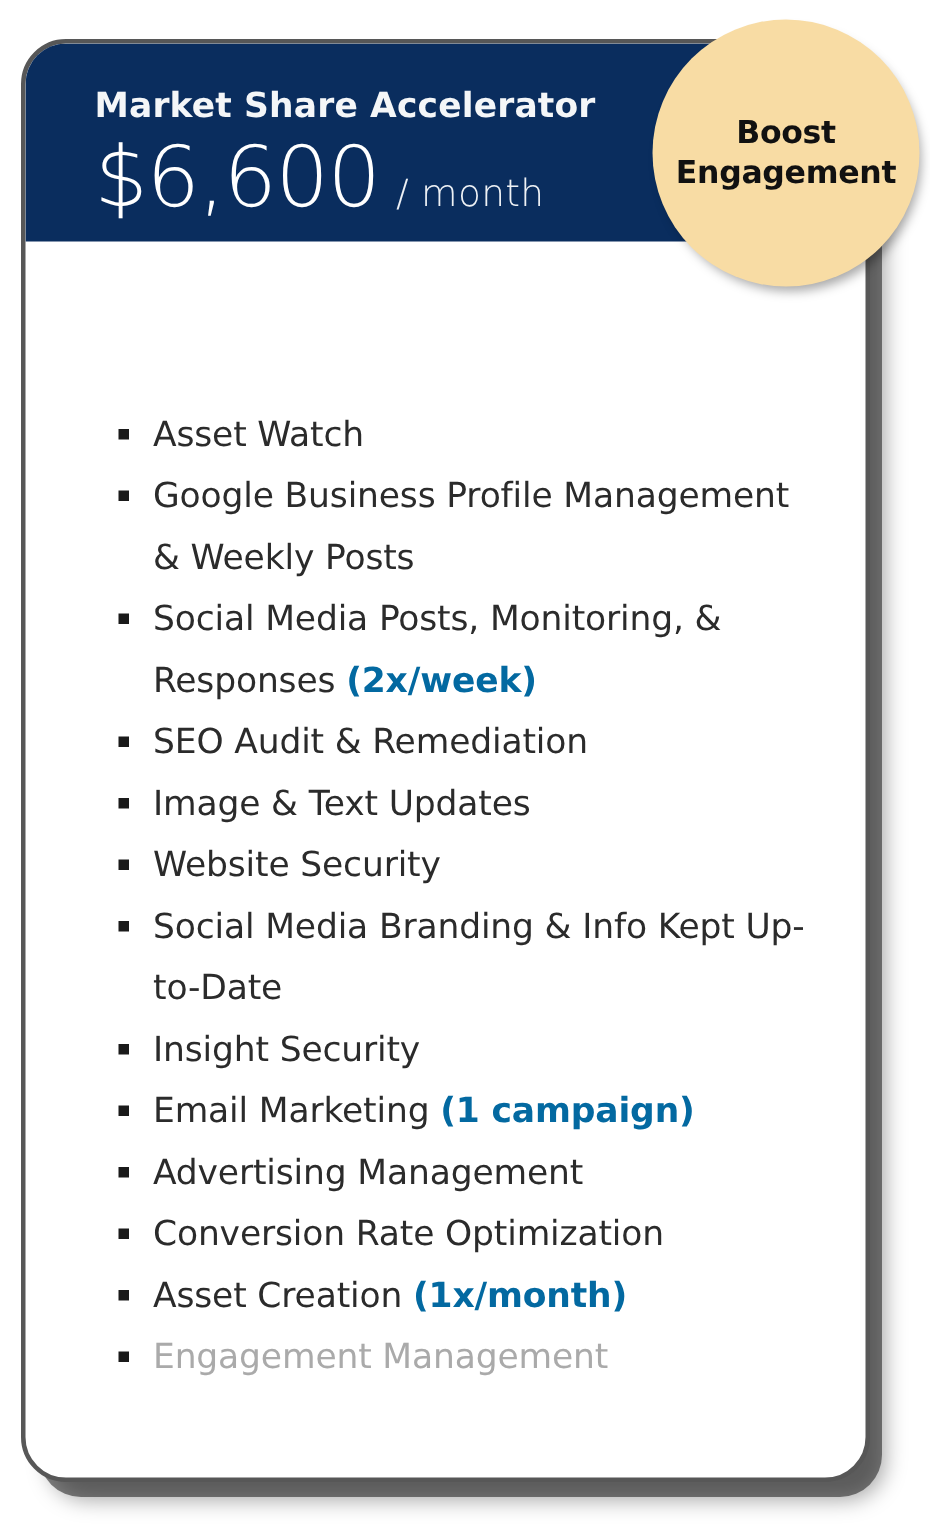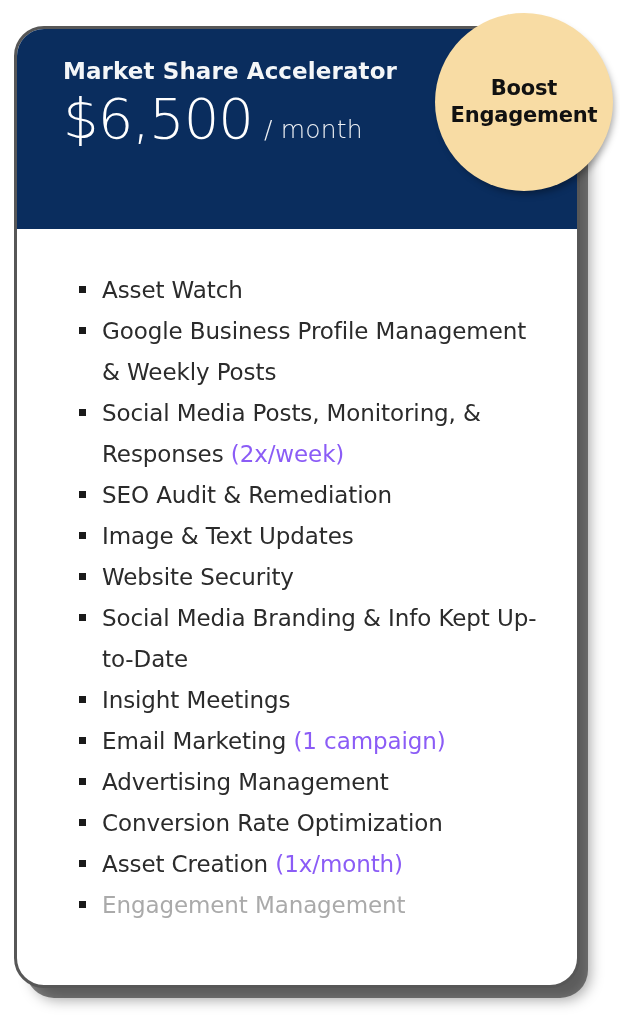--- a/index.html
+++ b/index.html
@@ -38,21 +38,21 @@
                 14px 16px 14px -4px rgba(0,0,0,0.35);
     overflow: hidden;
   }
 
   
   .card-header {
     position: absolute;
     left: 0;
     top: 0;
     width: 100%;
-    height: 200px;
+    height: 132px;
     background: #0a2d5e;
     box-sizing: border-box;
     padding: 30px 0 0 46px;
   }
 
   .plan-title {
     color: #f4f6f8;
     font-size: 23px;
     font-weight: bold;
     letter-spacing: 0.1px;
@@ -140,35 +140,35 @@
     font-weight: 400;
     line-height: 41px;
     letter-spacing: -0.1px;
   }
 
   .feature-item.muted .feature-text {
     color: #aaaaaa;
   }
 
   .feature-text b {
-    color: #8b5cf6;
-    font-weight: normal;
+    color: #0369a1;
+    font-weight: bold;
   }
 </style>
 </head>
 <body>
 
 <div id="stage">
 
   <div class="card">
 
     <div class="card-header">
       <div class="plan-title">Market Share Accelerator</div>
       <div class="price-row">
-        <span class="price-amount">$6,500</span>
+        <span class="price-amount">$6,600</span>
         <span class="price-period">/ month</span>
       </div>
     </div>
 
     <div class="features">
         <div class="feature-item">
           <span class="bullet"></span>
           <span class="feature-text"><span>Asset Watch</span></span>
         </div>
         <div class="feature-item">
@@ -190,21 +190,21 @@
         <div class="feature-item">
           <span class="bullet"></span>
           <span class="feature-text"><span>Website Security</span></span>
         </div>
         <div class="feature-item">
           <span class="bullet"></span>
           <span class="feature-text"><span>Social Media Branding &amp; Info Kept Up-to-Date</span></span>
         </div>
         <div class="feature-item">
           <span class="bullet"></span>
-          <span class="feature-text"><span>Insight Meetings</span></span>
+          <span class="feature-text"><span>Insight Security</span></span>
         </div>
         <div class="feature-item">
           <span class="bullet"></span>
           <span class="feature-text"><span>Email Marketing </span><b>(1 campaign)</b></span>
         </div>
         <div class="feature-item">
           <span class="bullet"></span>
           <span class="feature-text"><span>Advertising Management</span></span>
         </div>
         <div class="feature-item">

